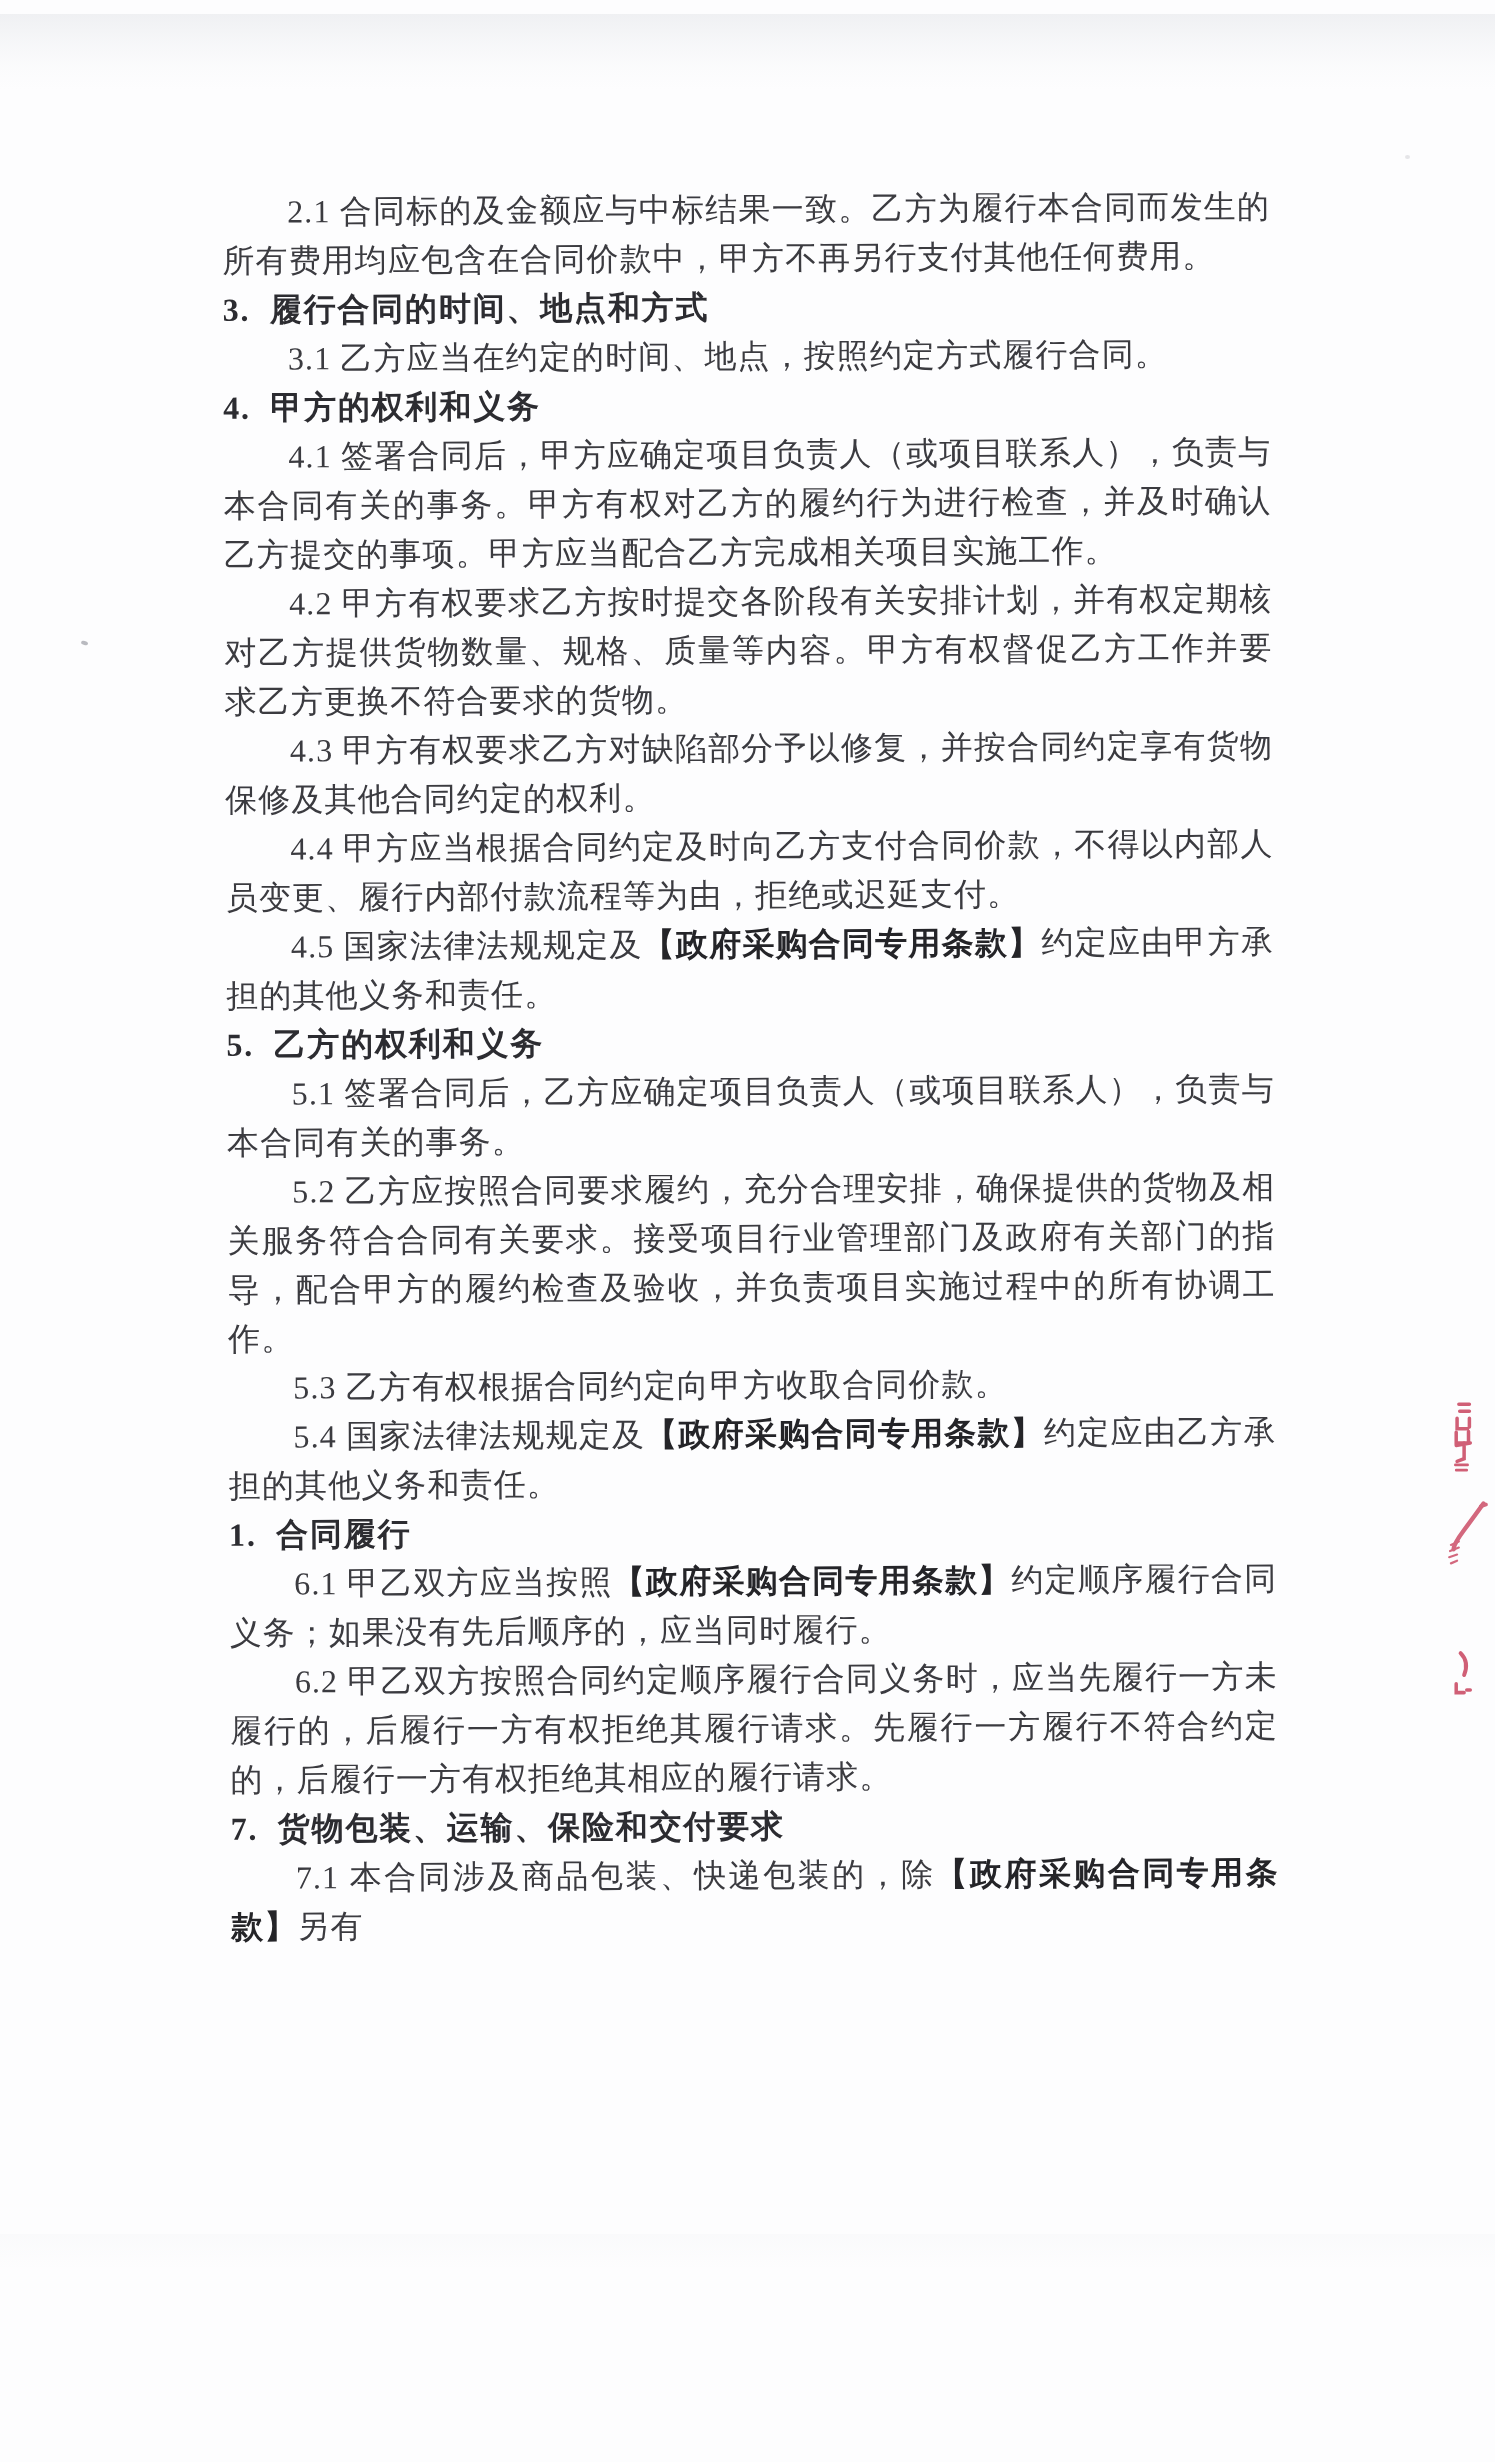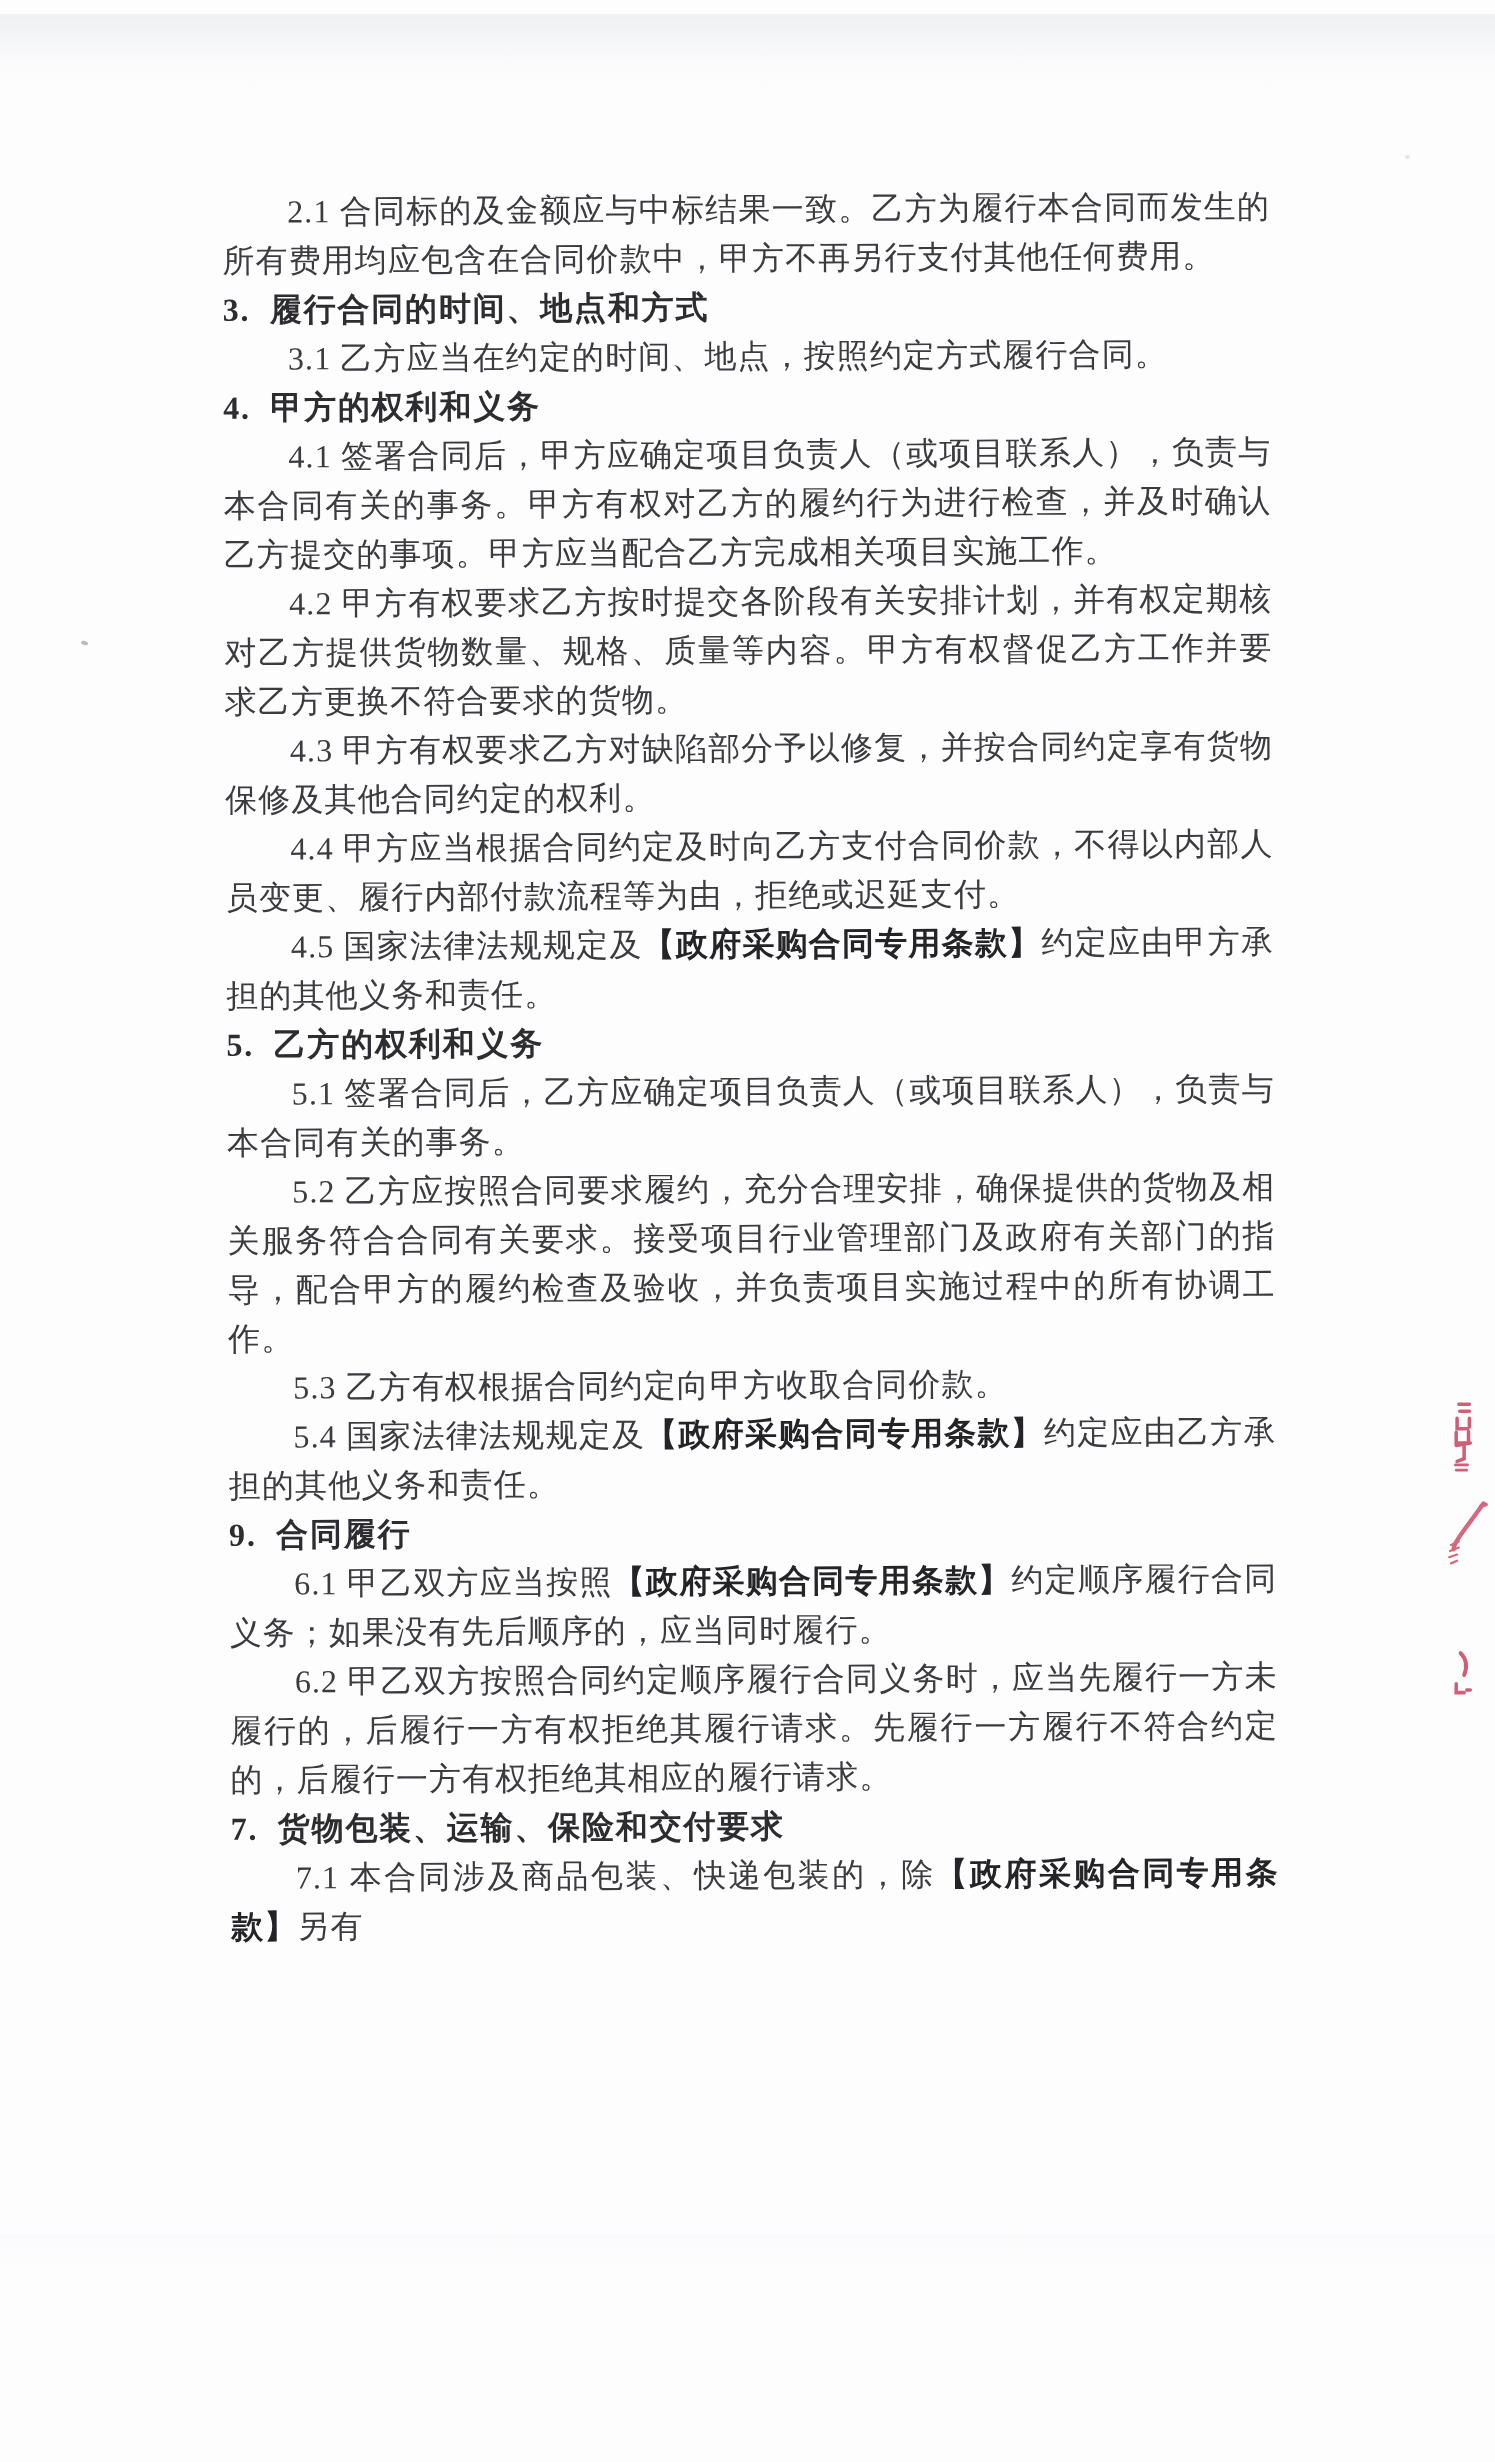--- a/index.html
+++ b/index.html
@@ -88,21 +88,21 @@
       <p class="para clause"><span>4.1 签署合同后，甲方应确定项目负责人（或项目联系人），负责与本合同有关的事务。甲方有权对乙方的履约行为进行检查，并及时确认乙方提交的事项。甲方应当配合乙方完成相关项目实施工作。</span></p>
       <p class="para clause"><span>4.2 甲方有权要求乙方按时提交各阶段有关安排计划，并有权定期核对乙方提供货物数量、规格、质量等内容。甲方有权督促乙方工作并要求乙方更换不符合要求的货物。</span></p>
       <p class="para clause"><span>4.3 甲方有权要求乙方对缺陷部分予以修复，并按合同约定享有货物保修及其他合同约定的权利。</span></p>
       <p class="para clause"><span>4.4 甲方应当根据合同约定及时向乙方支付合同价款，不得以内部人员变更、履行内部付款流程等为由，拒绝或迟延支付。</span></p>
       <p class="para clause"><span>4.5 国家法律法规规定及</span><span class="run-bold">【政府采购合同专用条款】</span><span>约定应由甲方承担的其他义务和责任。</span></p>
       <p class="para heading"><span>5.  乙方的权利和义务</span></p>
       <p class="para clause"><span>5.1 签署合同后，乙方应确定项目负责人（或项目联系人），负责与本合同有关的事务。</span></p>
       <p class="para clause"><span>5.2 乙方应按照合同要求履约，充分合理安排，确保提供的货物及相关服务符合合同有关要求。接受项目行业管理部门及政府有关部门的指导，配合甲方的履约检查及验收，并负责项目实施过程中的所有协调工作。</span></p>
       <p class="para clause"><span>5.3 乙方有权根据合同约定向甲方收取合同价款。</span></p>
       <p class="para clause"><span>5.4 国家法律法规规定及</span><span class="run-bold">【政府采购合同专用条款】</span><span>约定应由乙方承担的其他义务和责任。</span></p>
-      <p class="para heading"><span>9.  合同履行</span></p>
+      <p class="para heading"><span>1.  合同履行</span></p>
       <p class="para clause"><span>6.1 甲乙双方应当按照</span><span class="run-bold">【政府采购合同专用条款】</span><span>约定顺序履行合同义务；如果没有先后顺序的，应当同时履行。</span></p>
       <p class="para clause"><span>6.2 甲乙双方按照合同约定顺序履行合同义务时，应当先履行一方未履行的，后履行一方有权拒绝其履行请求。先履行一方履行不符合约定的，后履行一方有权拒绝其相应的履行请求。</span></p>
       <p class="para heading"><span>7.  货物包装、运输、保险和交付要求</span></p>
       <p class="para clause"><span>7.1 本合同涉及商品包装、快递包装的，除</span><span class="run-bold">【政府采购合同专用条款】</span><span>另有</span></p>
     </div>
 
   <svg class="stamp-marks" width="1495" height="2462" viewBox="0 0 1700 2800">
     <g stroke="var(--stamp-color)" stroke-width="4" fill="none" stroke-linecap="round" opacity="0.9">
       <path d="M1659 1597 h12 M1660 1605 h11"></path>
       <path d="M1657 1613 v12 h12 M1671 1613 v10"></path>

